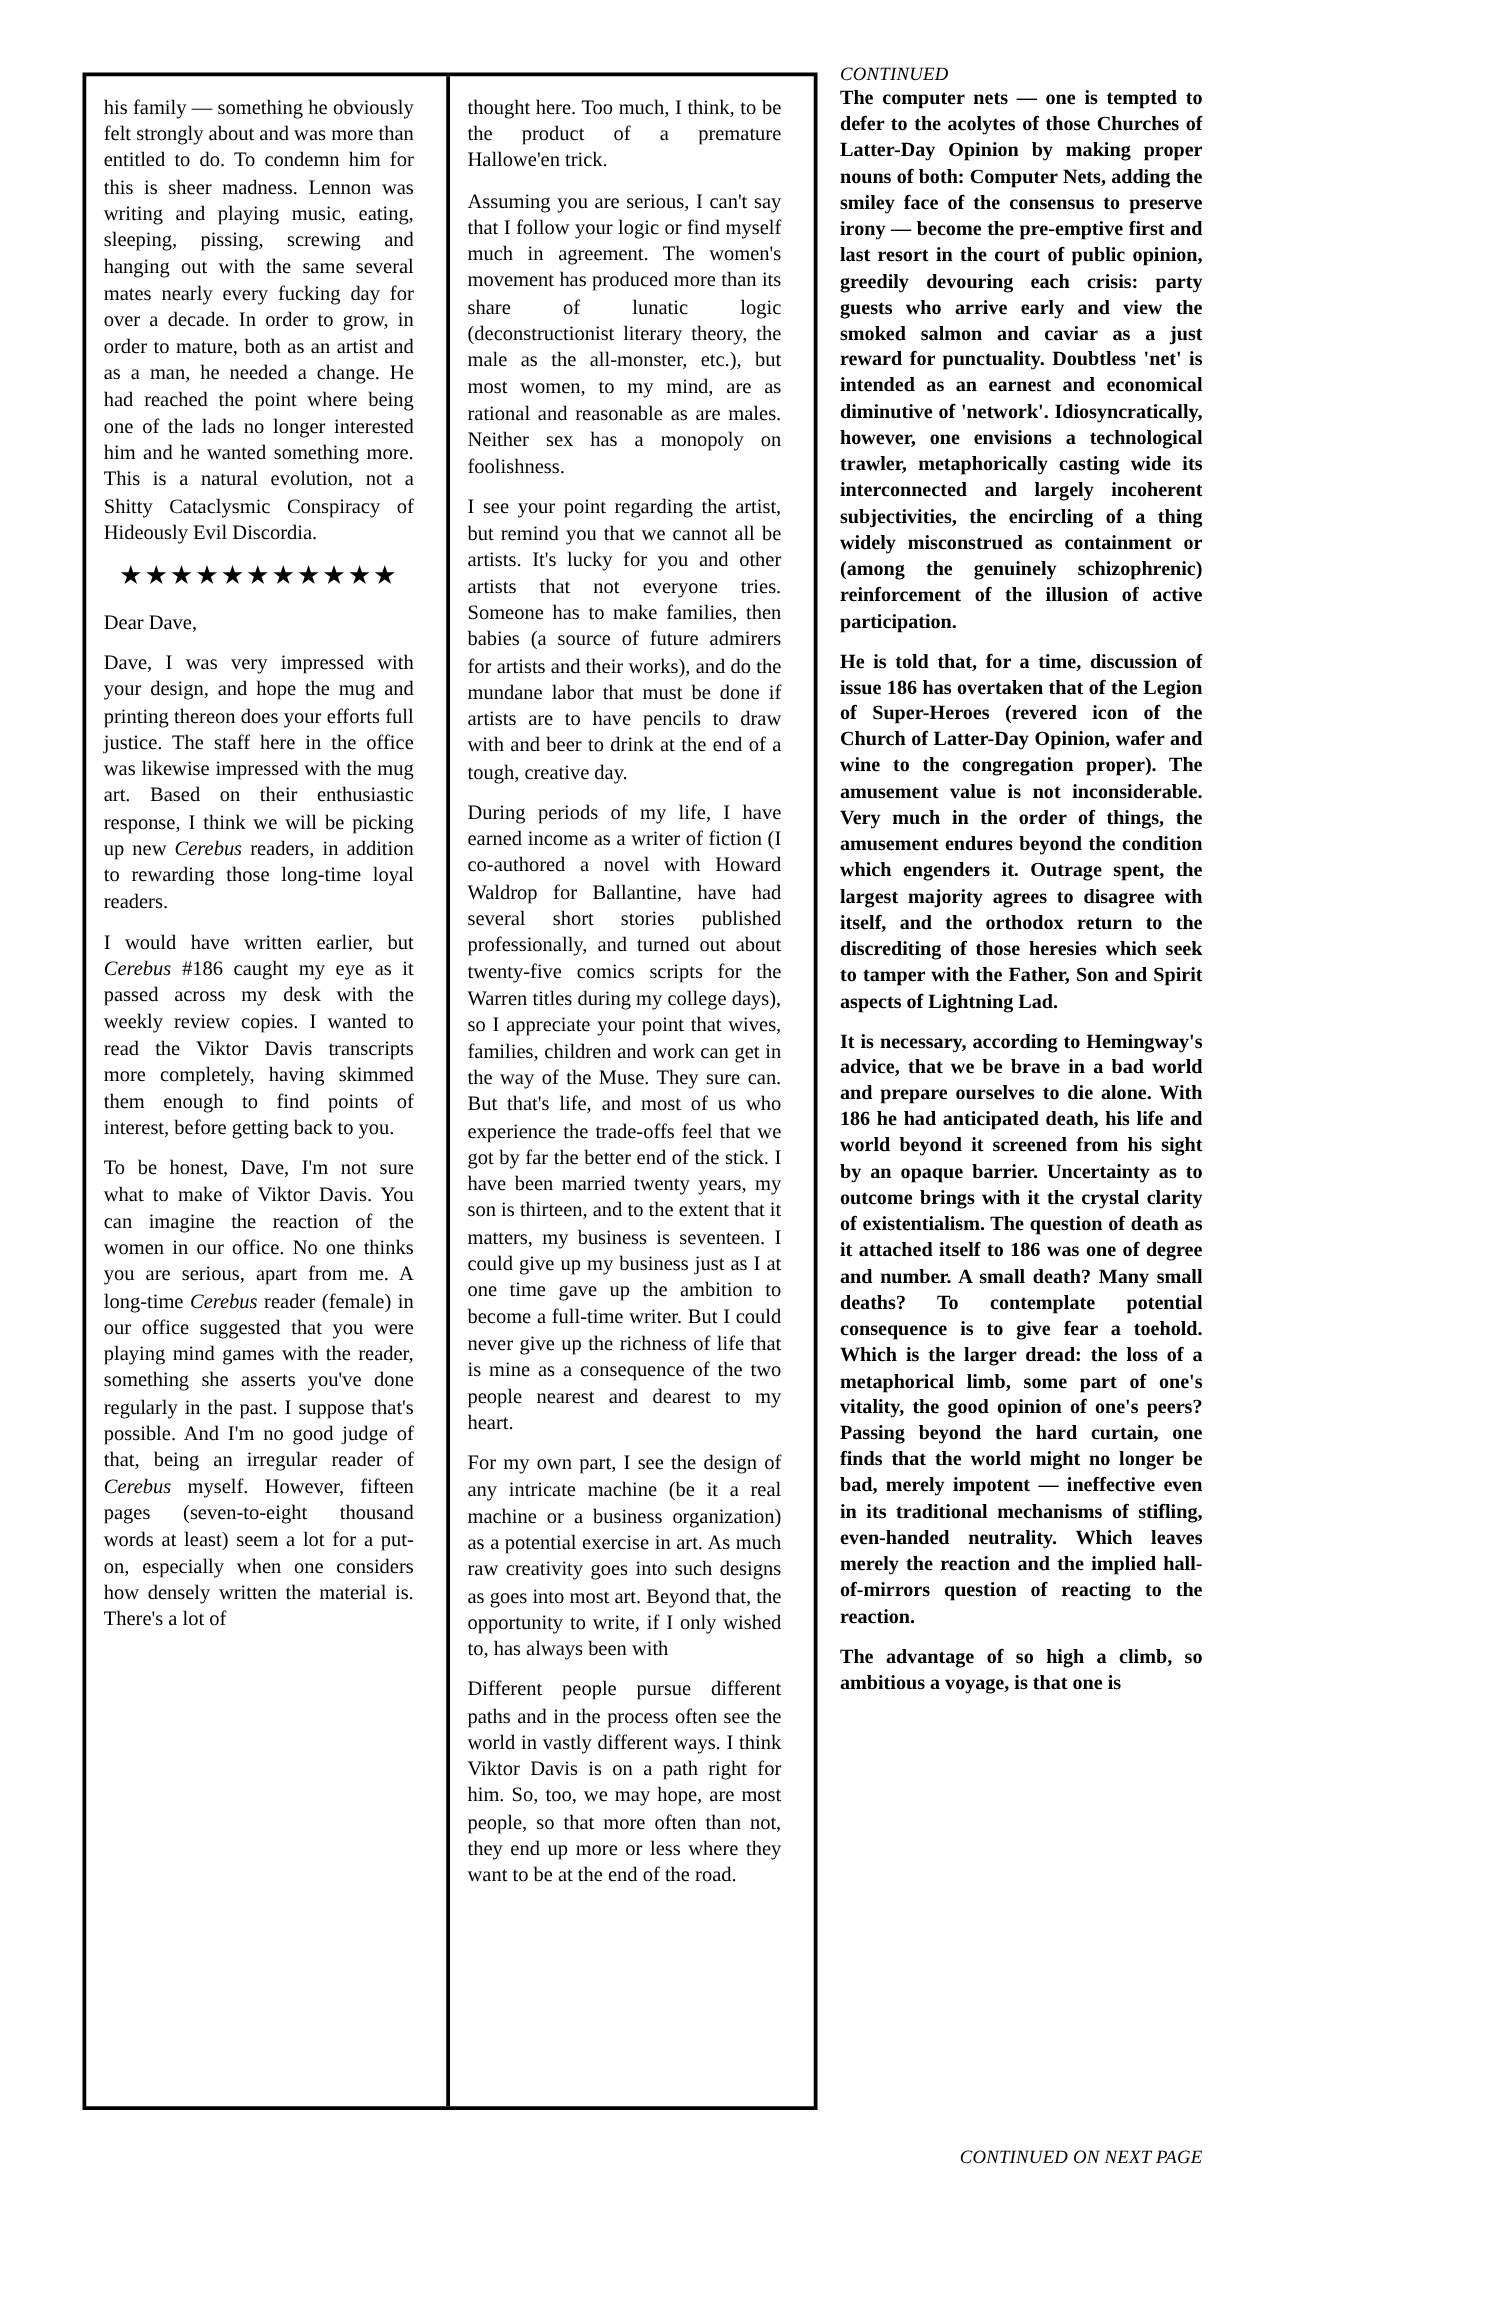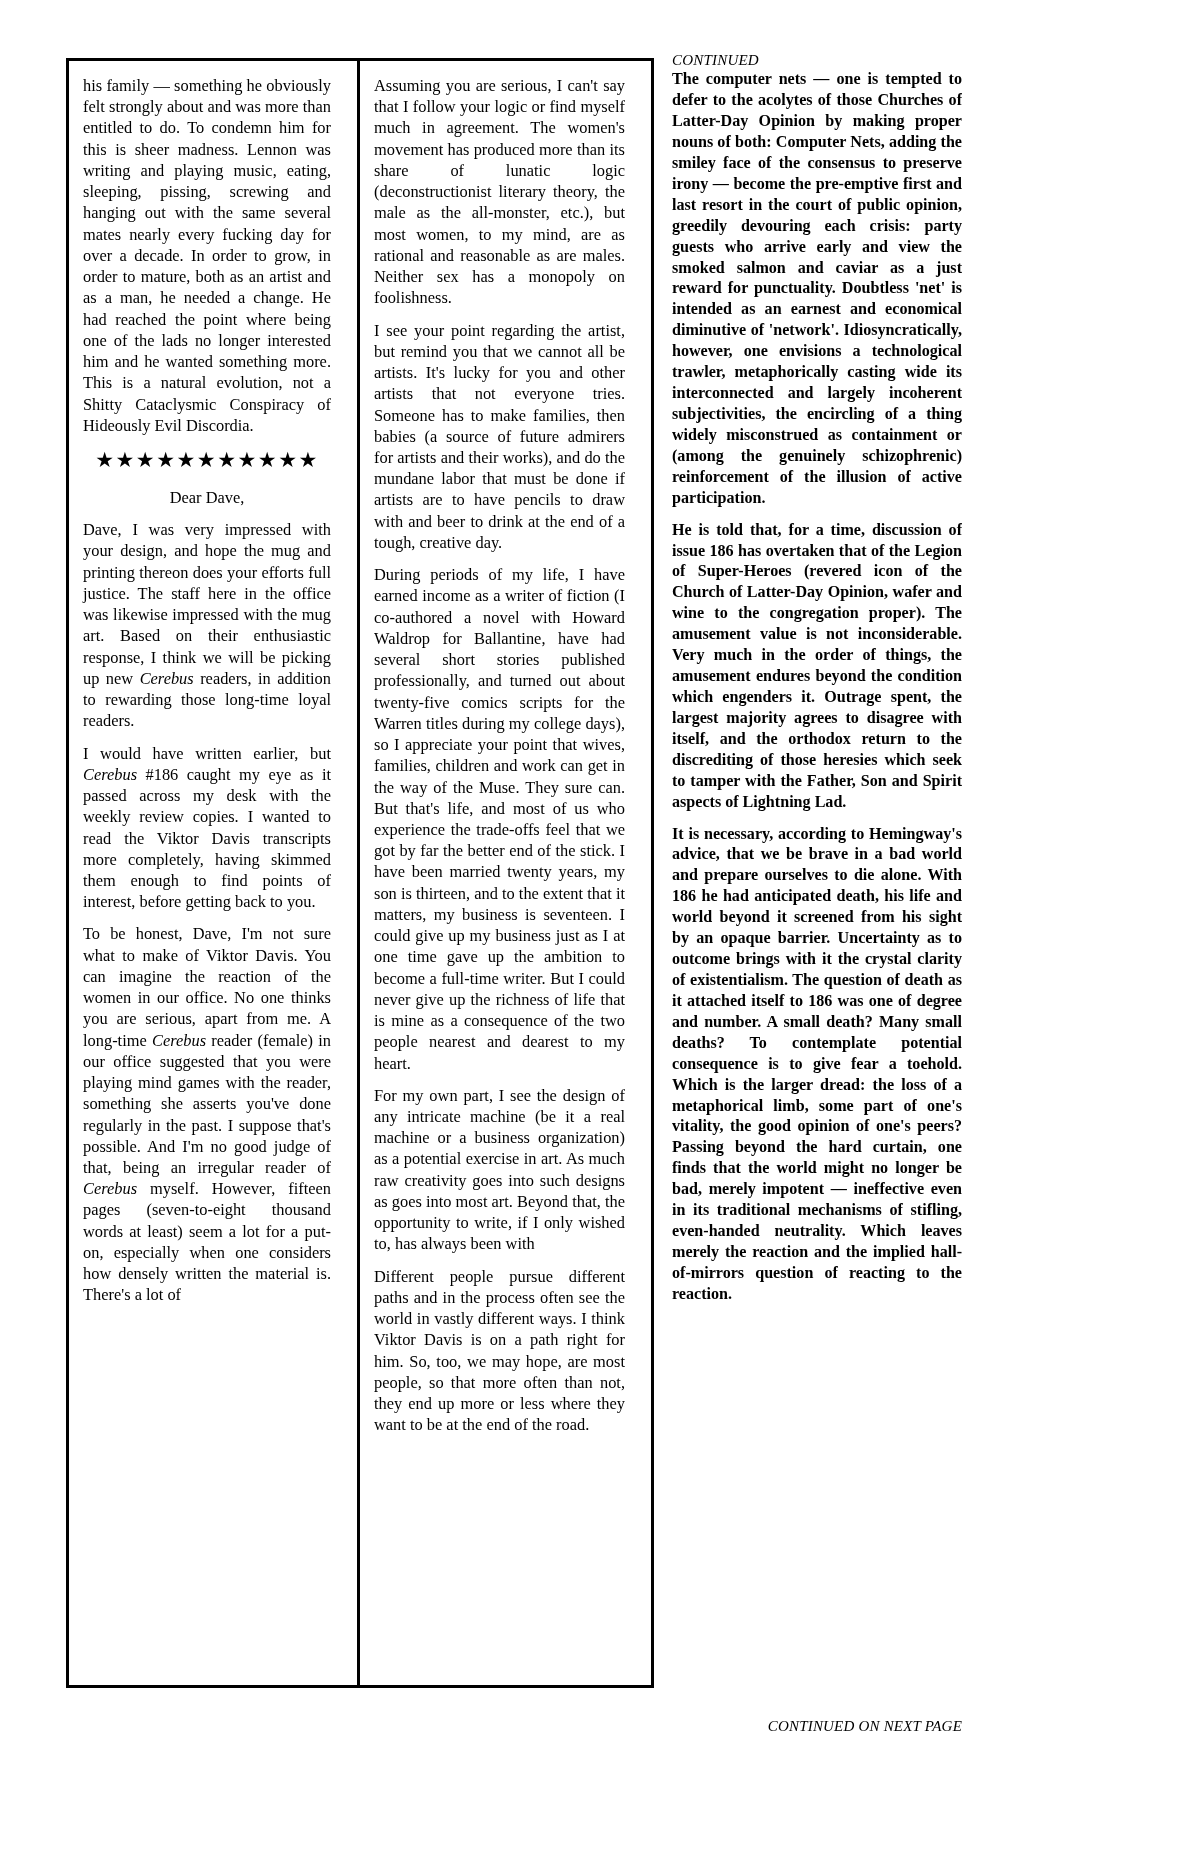--- a/index.html
+++ b/index.html
@@ -97,21 +97,21 @@
     font-weight: bold;
     text-align: justify;
     text-justify: inter-word;
   }
   p.bold:last-child { margin-bottom: 0; }
 
   .salutation {
     margin: 0 0 11px 0;
     font-size: 16.4px;
     line-height: 1.295;
-    text-align: center;
+    text-align: left;
   }
 
   .stars {
     margin: 14px 0 16px 0;
     text-align: center;
     font-size: 21px;
     line-height: 1;
     letter-spacing: 1.5px;
     white-space: nowrap;
   }
@@ -136,34 +136,36 @@
 
       <div>
           <p class="body">Dave, I was very impressed with your design, and hope the mug and printing thereon does your efforts full justice. The staff here in the office was likewise impressed with the mug art. Based on their enthusiastic response, I think we will be picking up new <em class="ital">Cerebus</em> readers, in addition to rewarding those long-time loyal readers.</p>
           <p class="body">I would have written earlier, but <em class="ital">Cerebus</em> #186 caught my eye as it passed across my desk with the weekly review copies. I wanted to read the Viktor Davis transcripts more completely, having skimmed them enough to find points of interest, before getting back to you.</p>
           <p class="body">To be honest, Dave, I'm not sure what to make of Viktor Davis. You can imagine the reaction of the women in our office. No one thinks you are serious, apart from me. A long-time <em class="ital">Cerebus</em> reader (female) in our office suggested that you were playing mind games with the reader, something she asserts you've done regularly in the past. I suppose that's possible. And I'm no good judge of that, being an irregular reader of <em class="ital">Cerebus</em> myself. However, fifteen pages (seven-to-eight thousand words at least) seem a lot for a put-on, especially when one considers how densely written the material is. There's a lot of</p>
         </div>
     </div>
 
     <div class="lb-col">
       <div>
+          <p class="body">thought here. Too much, I think, to be the product of a premature Hallowe'en trick.</p>
           <p class="body">Assuming you are serious, I can't say that I follow your logic or find myself much in agreement. The women's movement has produced more than its share of lunatic logic (deconstructionist literary theory, the male as the all-monster, etc.), but most women, to my mind, are as rational and reasonable as are males. Neither sex has a monopoly on foolishness.</p>
           <p class="body">I see your point regarding the artist, but remind you that we cannot all be artists. It's lucky for you and other artists that not everyone tries. Someone has to make families, then babies (a source of future admirers for artists and their works), and do the mundane labor that must be done if artists are to have pencils to draw with and beer to drink at the end of a tough, creative day.</p>
           <p class="body">During periods of my life, I have earned income as a writer of fiction (I co-authored a novel with Howard Waldrop for Ballantine, have had several short stories published professionally, and turned out about twenty-five comics scripts for the Warren titles during my college days), so I appreciate your point that wives, families, children and work can get in the way of the Muse. They sure can. But that's life, and most of us who experience the trade-offs feel that we got by far the better end of the stick. I have been married twenty years, my son is thirteen, and to the extent that it matters, my business is seventeen. I could give up my business just as I at one time gave up the ambition to become a full-time writer. But I could never give up the richness of life that is mine as a consequence of the two people nearest and dearest to my heart.</p>
           <p class="body">For my own part, I see the design of any intricate machine (be it a real machine or a business organization) as a potential exercise in art. As much raw creativity goes into such designs as goes into most art. Beyond that, the opportunity to write, if I only wished to, has always been with</p>
           <p class="body">Different people pursue different paths and in the process often see the world in vastly different ways. I think Viktor Davis is on a path right for him. So, too, we may hope, are most people, so that more often than not, they end up more or less where they want to be at the end of the road.</p>
         </div>
     </div>
 
   </div>
 
   <div class="rightcol">
     <div class="continued-head">CONTINUED</div>
     <div>
         <p class="bold">The computer nets — one is tempted to defer to the acolytes of those Churches of Latter-Day Opinion by making proper nouns of both: Computer Nets, adding the smiley face of the consensus to preserve irony — become the pre-emptive first and last resort in the court of public opinion, greedily devouring each crisis: party guests who arrive early and view the smoked salmon and caviar as a just reward for punctuality. Doubtless 'net' is intended as an earnest and economical diminutive of 'network'. Idiosyncratically, however, one envisions a technological trawler, metaphorically casting wide its interconnected and largely incoherent subjectivities, the encircling of a thing widely misconstrued as containment or (among the genuinely schizophrenic) reinforcement of the illusion of active participation.</p>
         <p class="bold">He is told that, for a time, discussion of issue 186 has overtaken that of the Legion of Super-Heroes (revered icon of the Church of Latter-Day Opinion, wafer and wine to the congregation proper). The amusement value is not inconsiderable. Very much in the order of things, the amusement endures beyond the condition which engenders it. Outrage spent, the largest majority agrees to disagree with itself, and the orthodox return to the discrediting of those heresies which seek to tamper with the Father, Son and Spirit aspects of Lightning Lad.</p>
         <p class="bold">It is necessary, according to Hemingway's advice, that we be brave in a bad world and prepare ourselves to die alone. With 186 he had anticipated death, his life and world beyond it screened from his sight by an opaque barrier. Uncertainty as to outcome brings with it the crystal clarity of existentialism. The question of death as it attached itself to 186 was one of degree and number. A small death? Many small deaths? To contemplate potential consequence is to give fear a toehold. Which is the larger dread: the loss of a metaphorical limb, some part of one's vitality, the good opinion of one's peers? Passing beyond the hard curtain, one finds that the world might no longer be bad, merely impotent — ineffective even in its traditional mechanisms of stifling, even-handed neutrality. Which leaves merely the reaction and the implied hall-of-mirrors question of reacting to the reaction.</p>
+        <p class="bold">The advantage of so high a climb, so ambitious a voyage, is that one is</p>
       </div>
   </div>
 
   <div class="continued-foot">CONTINUED ON NEXT PAGE</div>
 
 </div>
 
 </body></html>

